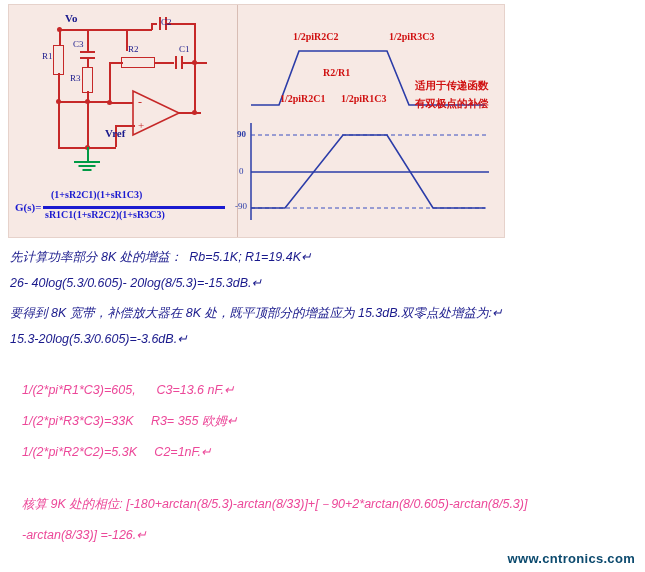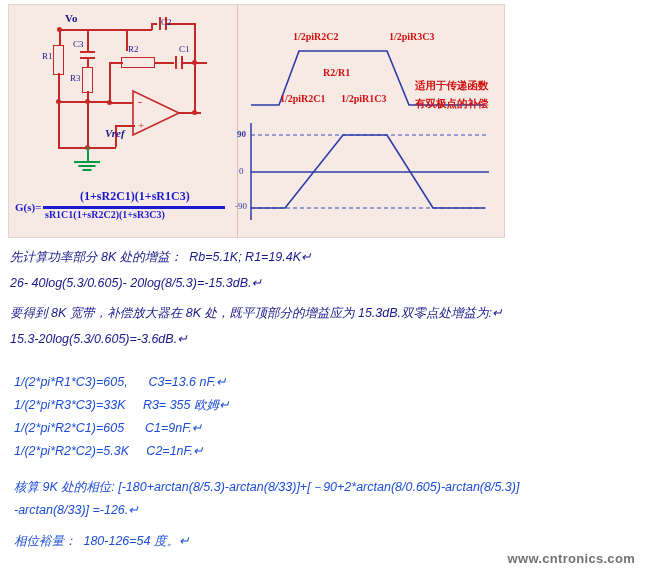--- a/index.html
+++ b/index.html
@@ -117,25 +117,24 @@
     left: 0;
     top: 14px;
     font-size: 11px;
     font-weight: bold;
     color: #1a1ad0;
   }
   #formula .num {
     position: absolute;
     left: 36px;
     top: 2px;
-    font-size: 12px;
+    font-size: 10px;
     font-weight: bold;
     color: #1a1ad0;
     white-space: nowrap;
-    margin-left: 29px;
   }
   #formula .den {
     position: absolute;
     left: 30px;
     top: 22px;
     font-size: 10px;
     font-weight: bold;
     color: #1a1ad0;
     white-space: nowrap;
   }
@@ -189,34 +188,34 @@
     color: #1a1a8c;
     line-height: 19px;
     margin: 0 0 7px 0;
     white-space: pre-wrap;
   }
   .gap-sm { height: 4px; }
   .gap-md { height: 9px; }
   .eqline {
     font-family: "Liberation Sans", sans-serif;
     font-size: 12.5px;
-    color: #1d4ed8;
+    color: #ec4899;
     line-height: 19px;
-    margin: 4px;
+    margin: 12px;
     white-space: pre;
   }
 
   
   #watermark {
     position: absolute;
     right: 10px;
     bottom: 6px;
     font-family: "Liberation Sans", sans-serif;
     font-size: 13px;
-    color: #737373;
+    color: #0c4a6e;
     font-weight: bold;
     letter-spacing: 0.3px;
   }
 </style>
 </head>
 <body>
 
 <div id="figure">
 
   <div id="figure-left">
@@ -284,21 +283,21 @@
       <i style="width:9px; top:8px;"></i>
     </div>
 
     <div class="lbl" style="left:56px; top:7px; font-size:11px; font-weight:bold;">Vo</div>
     <div class="lbl" style="left:152px; top:12px;">C2</div>
     <div class="lbl" style="left:33px; top:46px;">R1</div>
     <div class="lbl" style="left:64px; top:34px;">C3</div>
     <div class="lbl" style="left:119px; top:39px;">R2</div>
     <div class="lbl" style="left:170px; top:39px;">C1</div>
     <div class="lbl" style="left:61px; top:68px;">R3</div>
-    <div class="lbl" style="left:96px; top:122px; font-size:11px; font-weight:bold;font-style:italic;">Vref</div>
+    <div class="lbl" style="left:96px; top:122px; font-size:11px; font-weight:bold;">Vref</div>
 
     <div id="formula">
       <span class="gs">G(s)=</span>
       <span class="num">(1+sR2C1)(1+sR1C3)</span>
       <span class="bar"></span>
       <span class="den">sR1C1(1+sR2C2)(1+sR3C3)</span>
     </div>
   </div>
 
   <div class="divider-v"></div>
@@ -335,21 +334,20 @@
 <div id="body-text">
   <p class="para">先计算功率部分 8K 处的增益：  Rb=5.1K; R1=19.4K↵</p>
   <p class="para">26- 40log(5.3/0.605)- 20log(8/5.3)=-15.3dB.↵</p>
   <div class="gap-sm"></div>
   <p class="para">要得到 8K 宽带，补偿放大器在 8K 处，既平顶部分的增益应为 15.3dB.双零点处增益为:↵</p>
   <p class="para">15.3-20log(5.3/0.605)=-3.6dB.↵</p>
   <div class="gap-sm"></div>
   <div class="gap-md"></div>
   <p class="eqline">1/(2*pi*R1*C3)=605,      C3=13.6 nF.↵</p>
   <p class="eqline">1/(2*pi*R3*C3)=33K     R3= 355 欧姆↵</p>
-  <p class="eqline">1/(2*pi*R2*C1)=605      C1=9nF.↵</p>
   <p class="eqline">1/(2*pi*R2*C2)=5.3K     C2=1nF.↵</p>
   <div class="gap-md"></div>
   <p class="eqline">核算 9K 处的相位: [-180+arctan(8/5.3)-arctan(8/33)]+[－90+2*arctan(8/0.605)-arctan(8/5.3)]</p>
   <p class="eqline">-arctan(8/33)] =-126.↵</p>
   <div class="gap-sm"></div>
   <p class="eqline">相位裕量：  180-126=54 度。↵</p>
   <div class="gap-sm"></div>
 </div>
 
 <div id="watermark">www.cntronics.com</div>

